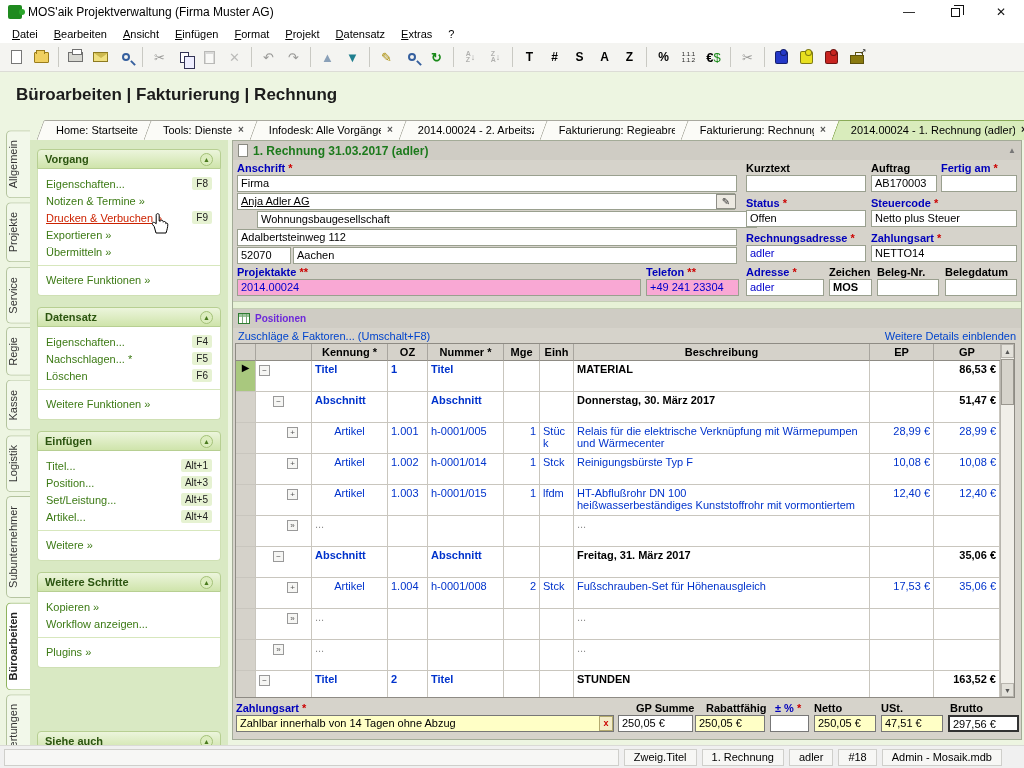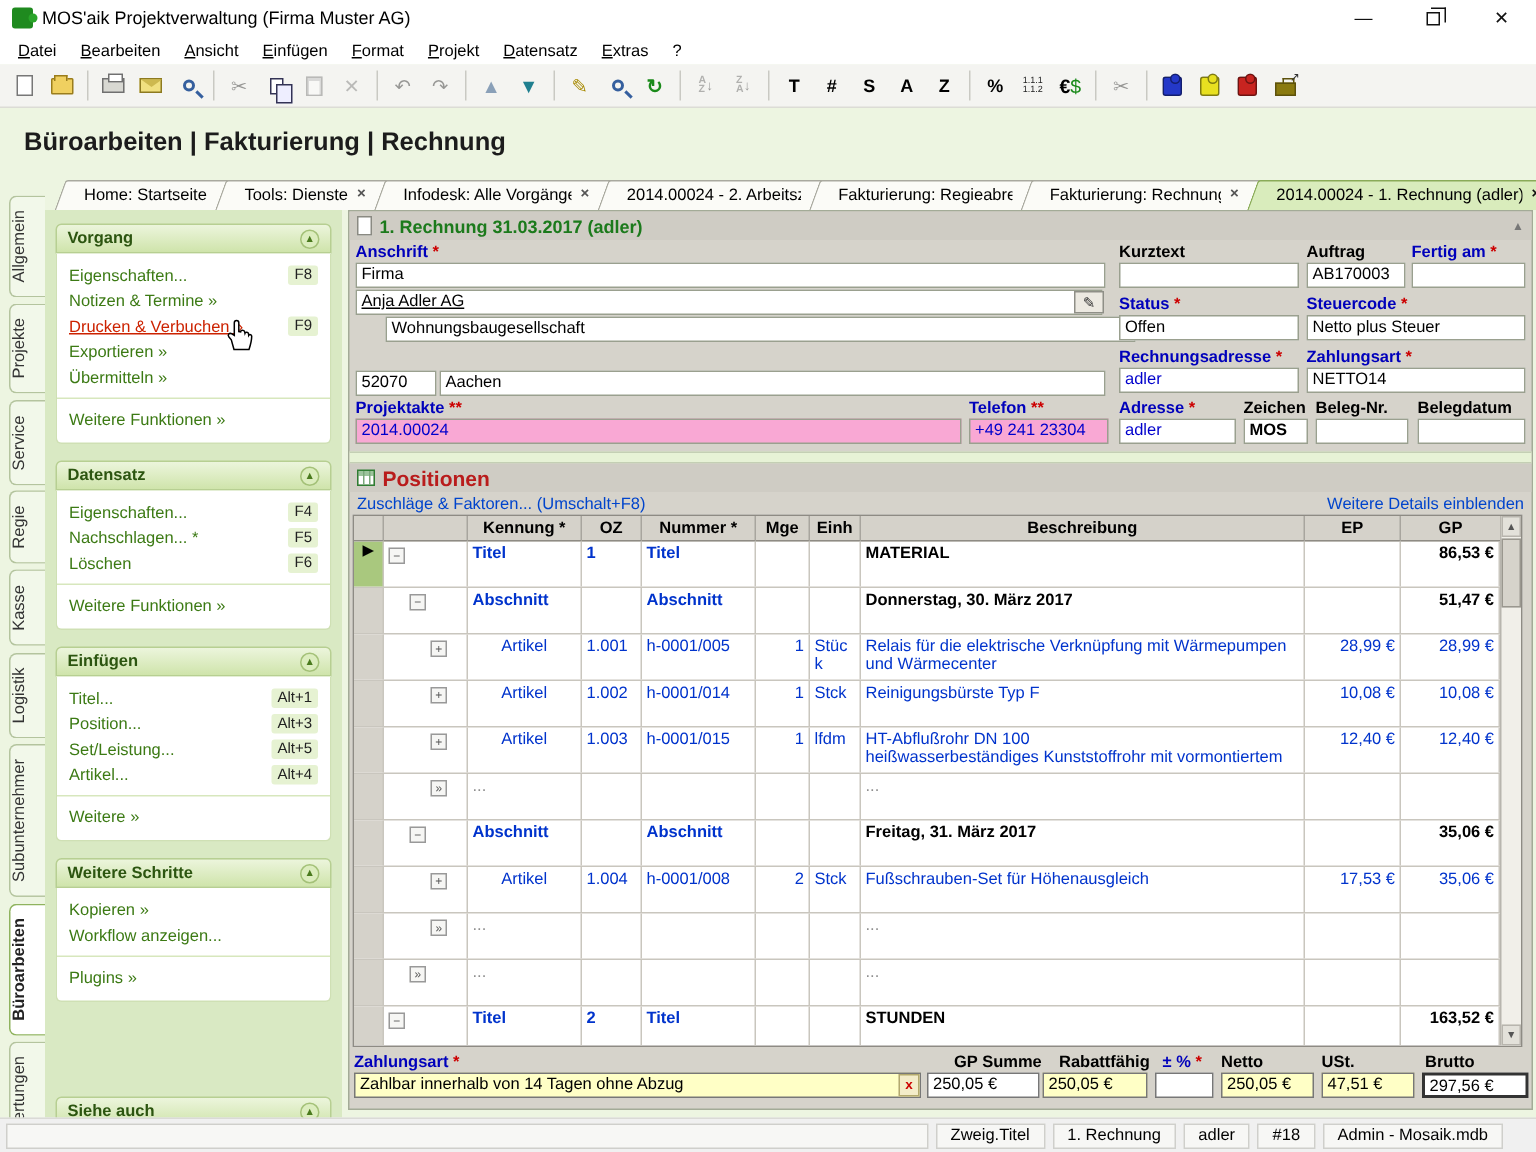--- a/index.html
+++ b/index.html
@@ -92,21 +92,21 @@
   .lbl { position:absolute; font-weight:bold; color:#0000bb; white-space:nowrap; }
   .lbl.black { color:#000; }
   .ast { color:#cc0000; font-weight:bold; }
   .fld { position:absolute; height:17px; background:#fff; border:1px solid #9aa08f; padding:1px 3px; overflow:hidden; white-space:nowrap; }
   .fld.yellow { background:#f9a8d4; }
   .fld.bluetext { color:#0000cc; }
   .fldbtn { position:absolute; width:20px; height:15px; background:#ece9e1; border:1px solid #8f8f87; display:flex; align-items:center; justify-content:center; font-size:10px; color:#333; }
 
   .gapstrip { height:8px; background:#e7f2d6; border-top:1px solid #c4cfb4; border-bottom:1px solid #c4cfb4; }
   .poshdr { height:19px; background:#cfccc4; display:flex; align-items:center; gap:5px; padding:0 5px; }
-  .poshdr .ptitle { color:#b91c1c; font-weight:bold; font-size:14px; }
+  .poshdr .ptitle { color:#6d28d9; font-weight:bold; font-size:10px; }
   .grid-ico { width:12px; height:11px; border:1px solid #2e7d32; background:linear-gradient(#9cc49c 3px,#fff 3px); position:relative; }
   .grid-ico::after { content:""; position:absolute; left:3px; top:0; bottom:0; width:1px; background:#7aa87a; box-shadow:4px 0 0 #7aa87a; }
   .linksrow { height:15px; display:flex; align-items:center; padding:0 5px; }
   .blue-link { color:#0044cc; }
   .linksrow .right { margin-left:auto; }
 
   
   .table { position:relative; margin:0 2px; width:780px; border:1px solid #8e8b84; background:#fff; }
   .thead, .trow { display:grid; grid-template-columns:20px 56px 76px 40px 76px 36px 34px 296px 64px 66px; }
   .thead { background:#d5d2ca; }
@@ -461,20 +461,21 @@
     <span class="dtitle">1. Rechnung 31.03.2017 (adler)</span>
     <span class="hdr-collapse">▲</span>
   </div>
 
   <div class="form">
     <span class="lbl" style="left:4px;top:2px;"><span>Anschrift</span> <span class="ast">*</span></span>
     <span class="fld" style="left:4px;top:15px;width:500px;">Firma</span>
     <span class="fld" style="left:4px;top:33px;width:498px;text-decoration:underline;">Anja Adler AG</span>
     <span class="fldbtn" style="left:483px;top:34px;">✎</span>
     <span class="fld" style="left:4px;top:51px;width:500px;margin-left:20px;">Wohnungsbaugesellschaft</span>
+    <span class="fld" style="left:4px;top:69px;width:500px;">Adalbertsteinweg 112</span>
     <span class="fld" style="left:4px;top:87px;width:54px;">52070</span>
     <span class="fld" style="left:60px;top:87px;width:444px;">Aachen</span>
 
     <span class="lbl" style="left:4px;top:106px;"><span>Projektakte</span> <span class="ast">**</span></span>
     <span class="fld yellow bluetext" style="left:4px;top:119px;width:404px;">2014.00024</span>
     <span class="lbl" style="left:413px;top:106px;"><span>Telefon</span> <span class="ast">**</span></span>
     <span class="fld yellow bluetext" style="left:413px;top:119px;width:93px;">+49 241 23304</span>
 
     <span class="lbl black" style="left:513px;top:2px;">Kurztext</span>
     <span class="fld" style="left:513px;top:15px;width:120px;"></span>

